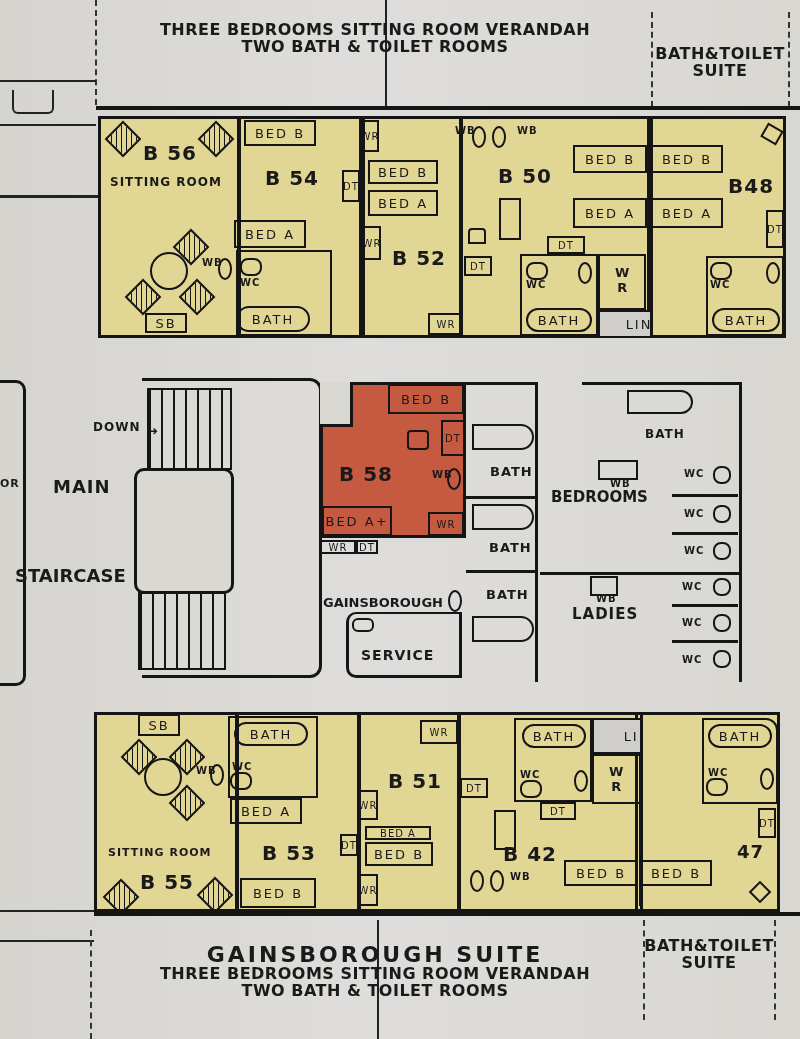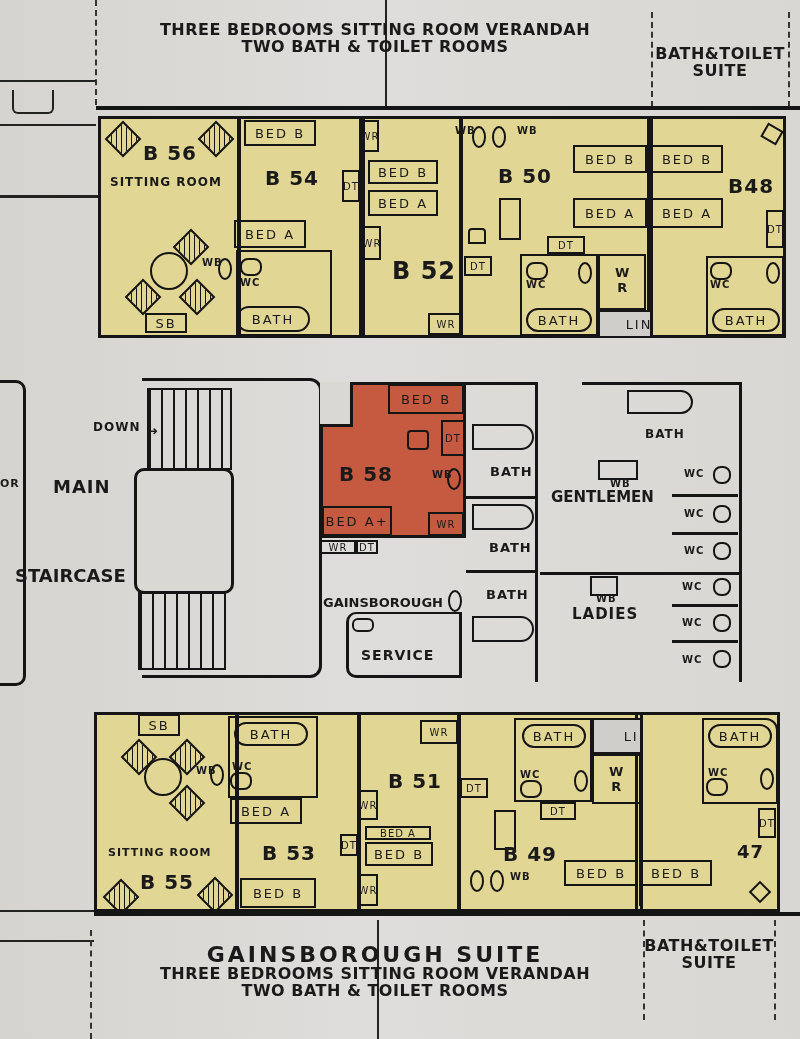--- a/index.html
+++ b/index.html
@@ -94,21 +94,21 @@
   </div>
 <div class="fix" style="left:368px;top:160px;width:70px;height:24px;">
     <span>BED B</span>
   </div>
 <div class="fix" style="left:368px;top:190px;width:70px;height:26px;">
     <span>BED A</span>
   </div>
 <div class="fix small" style="left:363px;top:226px;width:18px;height:34px;">
     <span>WR</span>
   </div>
-<div class="lbl" style="left:392px;top:259px;font-size:24px;">B 52</div>
+<div class="lbl" style="left:392px;top:248px;font-size:20px;">B 52</div>
 <div class="fix small" style="left:428px;top:313px;width:36px;height:22px;">
     <span>WR</span>
   </div>
 
 <div class="room yellow" style="left:460px;top:116px;width:190px;height:222px;"></div>
 <div class="wb" style="left:472px;top:126px;"></div>
 <div class="wb" style="left:492px;top:126px;"></div>
 <div class="lbl small" style="left:455px;top:126px;">WB</div>
 <div class="lbl small" style="left:517px;top:126px;">WB</div>
 <div class="lbl" style="left:498px;top:166px;font-size:20px;">B 50</div>
@@ -216,21 +216,21 @@
 <div class="wb" style="left:448px;top:590px;"></div>
 <div class="abs" style="left:346px;top:612px;width:116px;height:66px;border:3px solid #151515;border-top-width:2px;border-radius:10px 0 0 10px;box-sizing:border-box;"></div>
 <div class="abs" style="left:352px;top:618px;width:18px;height:10px;border:2px solid #151515;border-radius:6px;"></div>
 <div class="lbl" style="left:361px;top:648px;font-size:14px;">SERVICE</div>
 
 <div class="abs" style="left:582px;top:382px;width:160px;height:300px;border-top:3px solid #151515;border-right:3px solid #151515;box-sizing:border-box;"></div>
 <div class="tub" style="left:627px;top:390px;width:66px;height:24px;"></div>
 <div class="lbl" style="left:645px;top:428px;font-size:12px;">BATH</div>
 <div class="abs" style="left:598px;top:460px;width:36px;height:16px;border:2px solid #151515;"></div>
 <div class="lbl small" style="left:610px;top:479px;">WB</div>
-<div class="lbl" style="left:551px;top:490px;font-size:15px;letter-spacing:0;">GENTLEMEN</div>
+<div class="lbl" style="left:551px;top:490px;font-size:15px;letter-spacing:0;">BEDROOMS</div>
 <div class="abs" style="left:590px;top:576px;width:24px;height:16px;border:2px solid #151515;"></div>
 <div class="lbl small" style="left:596px;top:594px;">WB</div>
 <div class="lbl" style="left:572px;top:607px;font-size:15px;">LADIES</div>
 <div class="wall" style="left:540px;top:572px;width:200px;height:3px;"></div>
 
 <div class="lbl small" style="left:684px;top:469px;">WC</div>
 <div class="wc" style="left:713px;top:466px;width:18px;"></div>
 <div class="lbl small" style="left:684px;top:509px;">WC</div>
 <div class="wc" style="left:713px;top:505px;width:18px;"></div>
 <div class="lbl small" style="left:684px;top:546px;">WC</div>
@@ -307,21 +307,21 @@
 <div class="abs" style="left:514px;top:718px;width:78px;height:84px;border:2px solid #151515;box-sizing:border-box;"></div>
 <div class="fix bath" style="left:522px;top:724px;width:64px;height:24px;">
     <span>BATH</span>
   </div>
 <div class="lbl small" style="left:520px;top:770px;">WC</div>
 <div class="wc" style="left:520px;top:780px;"></div>
 <div class="wb" style="left:574px;top:770px;"></div>
 <div class="fix small" style="left:540px;top:802px;width:36px;height:18px;">
     <span>DT</span>
   </div>
-<div class="lbl" style="left:503px;top:844px;font-size:20px;">B 49</div>
+<div class="lbl" style="left:503px;top:844px;font-size:20px;">B 42</div>
 <div class="wb" style="left:470px;top:870px;"></div>
 <div class="wb" style="left:490px;top:870px;"></div>
 <div class="lbl small" style="left:510px;top:872px;">WB</div>
 <div class="fix" style="left:564px;top:860px;width:74px;height:26px;">
     <span>BED B</span>
   </div>
 
 <div class="fix linen" style="left:592px;top:718px;width:112px;height:36px;">
     <span>LINEN</span>
   </div>

